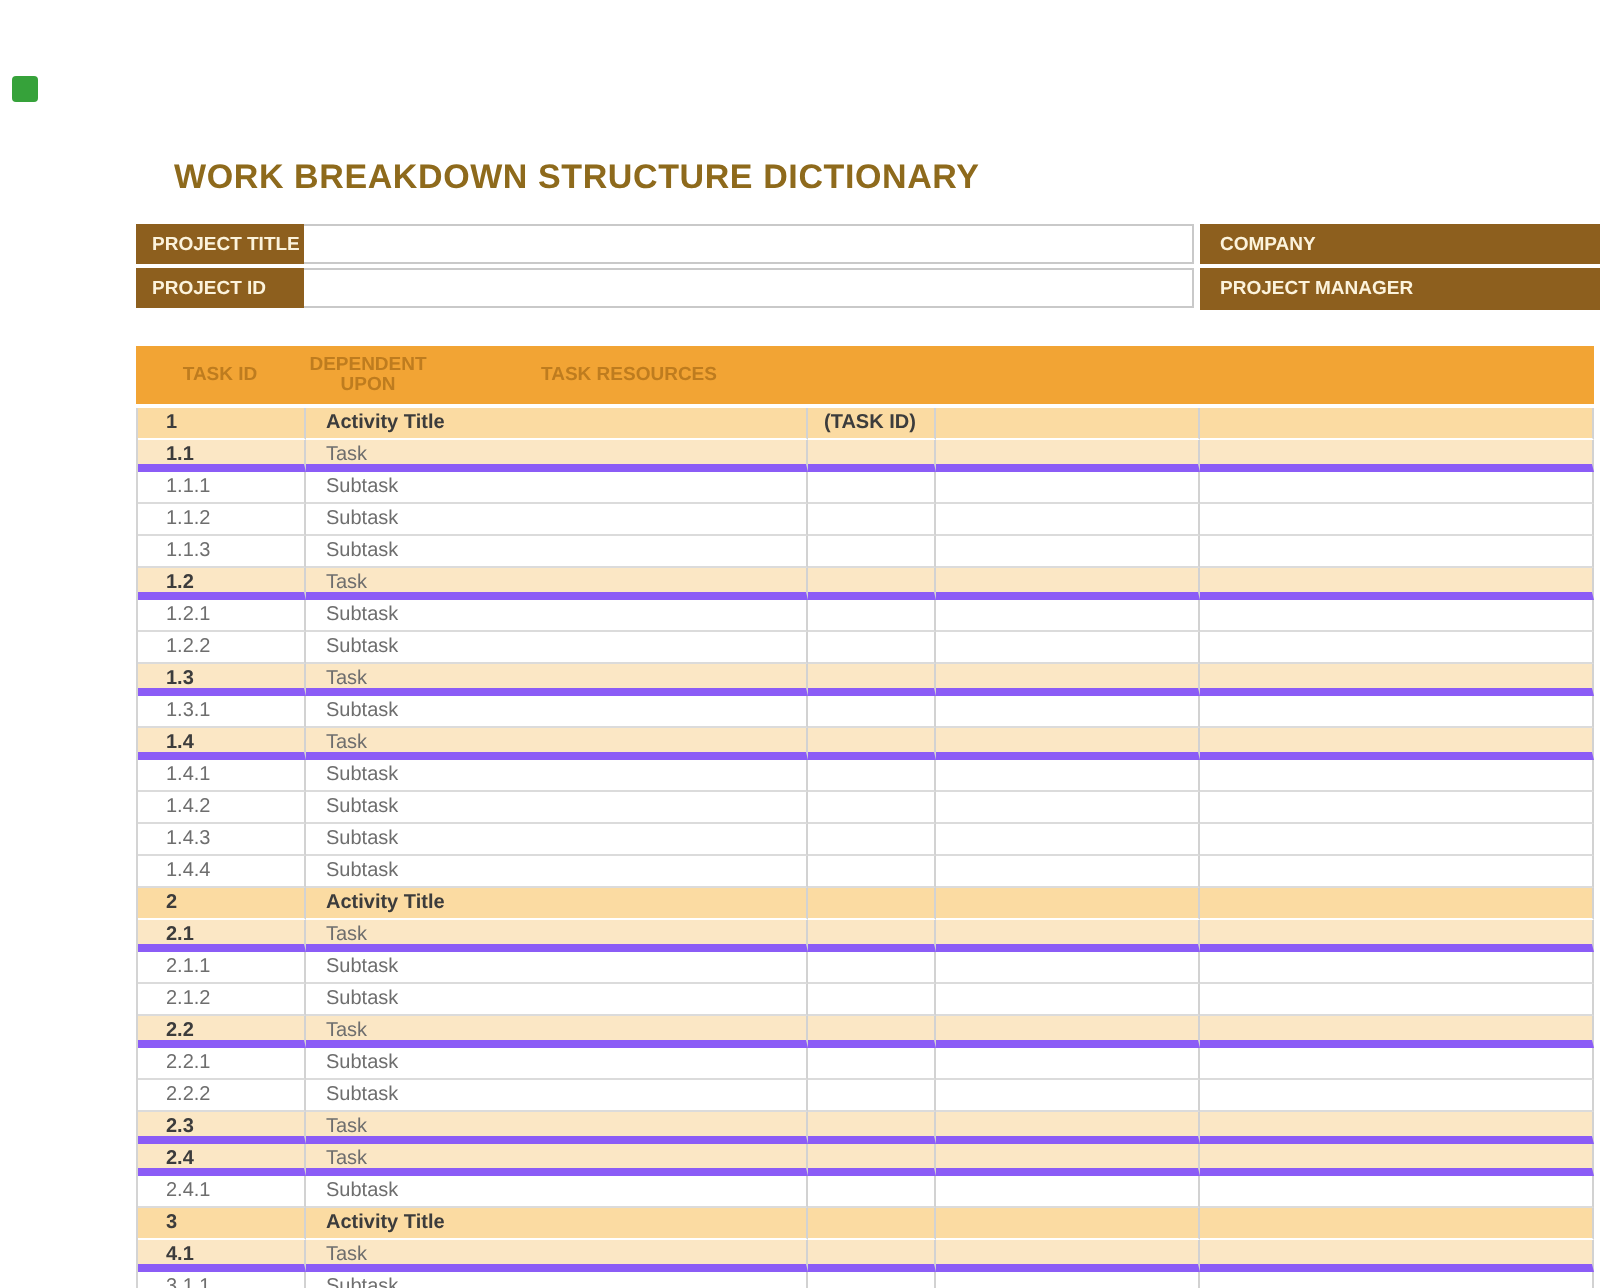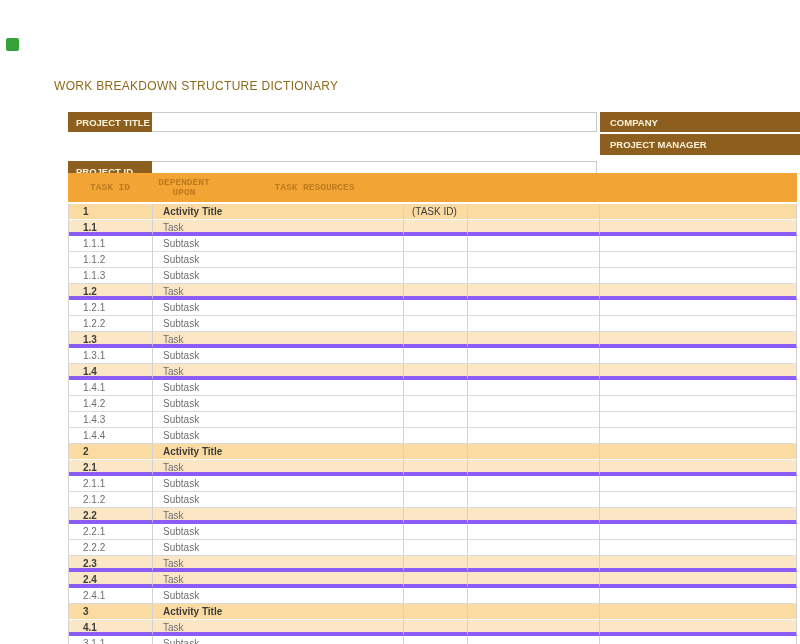--- a/index.html
+++ b/index.html
@@ -14,47 +14,47 @@
   html,body{margin:0;padding:0;background:#fff;}
   .canvas{
     position:relative;width:800px;height:644px;background:#ffffff;
     font-family:"Liberation Sans",sans-serif;overflow:hidden;
   }
   .app-icon{
     position:absolute;left:6px;top:38px;width:13px;height:13px;
     background:var(--icon-green);border-radius:2px;
   }
   .page-title{
-    position:absolute;left:54px;top:79px;
-    font-size:12px;font-weight:normal;letter-spacing:.3px;
+    position:absolute;left:87px;top:79px;
+    font-size:17px;font-weight:bold;letter-spacing:.3px;
     color:var(--title-text);white-space:nowrap;
   }
   
   .info-label{
     position:absolute;left:68px;width:84px;height:20px;
     background:var(--brown);color:#FCF3DC;font-size:9.5px;font-weight:bold;
     display:flex;align-items:center;padding-left:8px;box-sizing:border-box;
     white-space:nowrap;
   }
   .info-input{
     position:absolute;left:152px;width:445px;height:20px;background:#fff;
     border-top:1px solid #C9C9C9;border-bottom:1px solid #C9C9C9;border-right:1px solid #C9C9C9;
     box-sizing:border-box;
   }
   .info-right{
     position:absolute;left:600px;width:200px;height:20px;
     background:var(--brown);color:#FCF3DC;font-size:9.5px;font-weight:bold;
     display:flex;align-items:center;padding-left:10px;box-sizing:border-box;
     white-space:nowrap;
   }
-  .row1{top:112px;} .row2{top:134px;margin-top:27px;}
+  .row1{top:112px;} .row2{top:134px;}
   .row2r{top:134px;height:21px;}
   
   .tbl{position:absolute;left:68px;top:173px;width:729px;}
-  .t-head{display:flex;height:29px;background:var(--accent-orange);font-family:Liberation Mono, monospace;}
+  .t-head{display:flex;height:29px;background:var(--accent-orange);}
   .t-head .hc{
     display:flex;align-items:center;justify-content:center;text-align:center;
     color:var(--header-text);font-size:9.5px;font-weight:bold;line-height:10px;
     box-sizing:border-box;
   }
   .t-rows{position:absolute;left:0;top:31px;width:729px;border-left:1px solid #D4D4D4;box-sizing:border-box;}
   .t-row{display:flex;height:16px;box-sizing:border-box;}
   .t-row .cell{
     box-sizing:border-box;border-right:1px solid #D2D2D2;
     font-size:10px;line-height:15px;white-space:nowrap;overflow:hidden;
@@ -64,21 +64,21 @@
   .lvl1 .cell{border-bottom:1px solid #fff;background:var(--row-level1-bg);}
   .lvl2 .cell{border-bottom:4px solid #8b5cf6;background:var(--row-level2-bg);}
   .c0{width:84px;padding-left:14px;}
   .c1{width:251px;padding-left:10px;}
   .c2{width:64px;padding-left:8px;}
   .c3{width:132px;}
   .c4{width:197px;}
   .hc.c0,.hc.c1,.hc.c2{padding-left:0;}
   .lvl1 .c0,.lvl2 .c0{font-weight:bold;color:#3C3C3C;}
   .lvl1 .c1{font-weight:bold;color:#3C3C3C;}
-  .lvl1 .c2{font-weight:normal;color:#3C3C3C;}
+  .lvl1 .c2{font-weight:bold;color:#3C3C3C;}
 </style>
 </head>
 <body>
 
 <div class="canvas">
 
   <div class="app-icon"></div>
 
   <div class="page-title">WORK BREAKDOWN STRUCTURE DICTIONARY</div>
 

